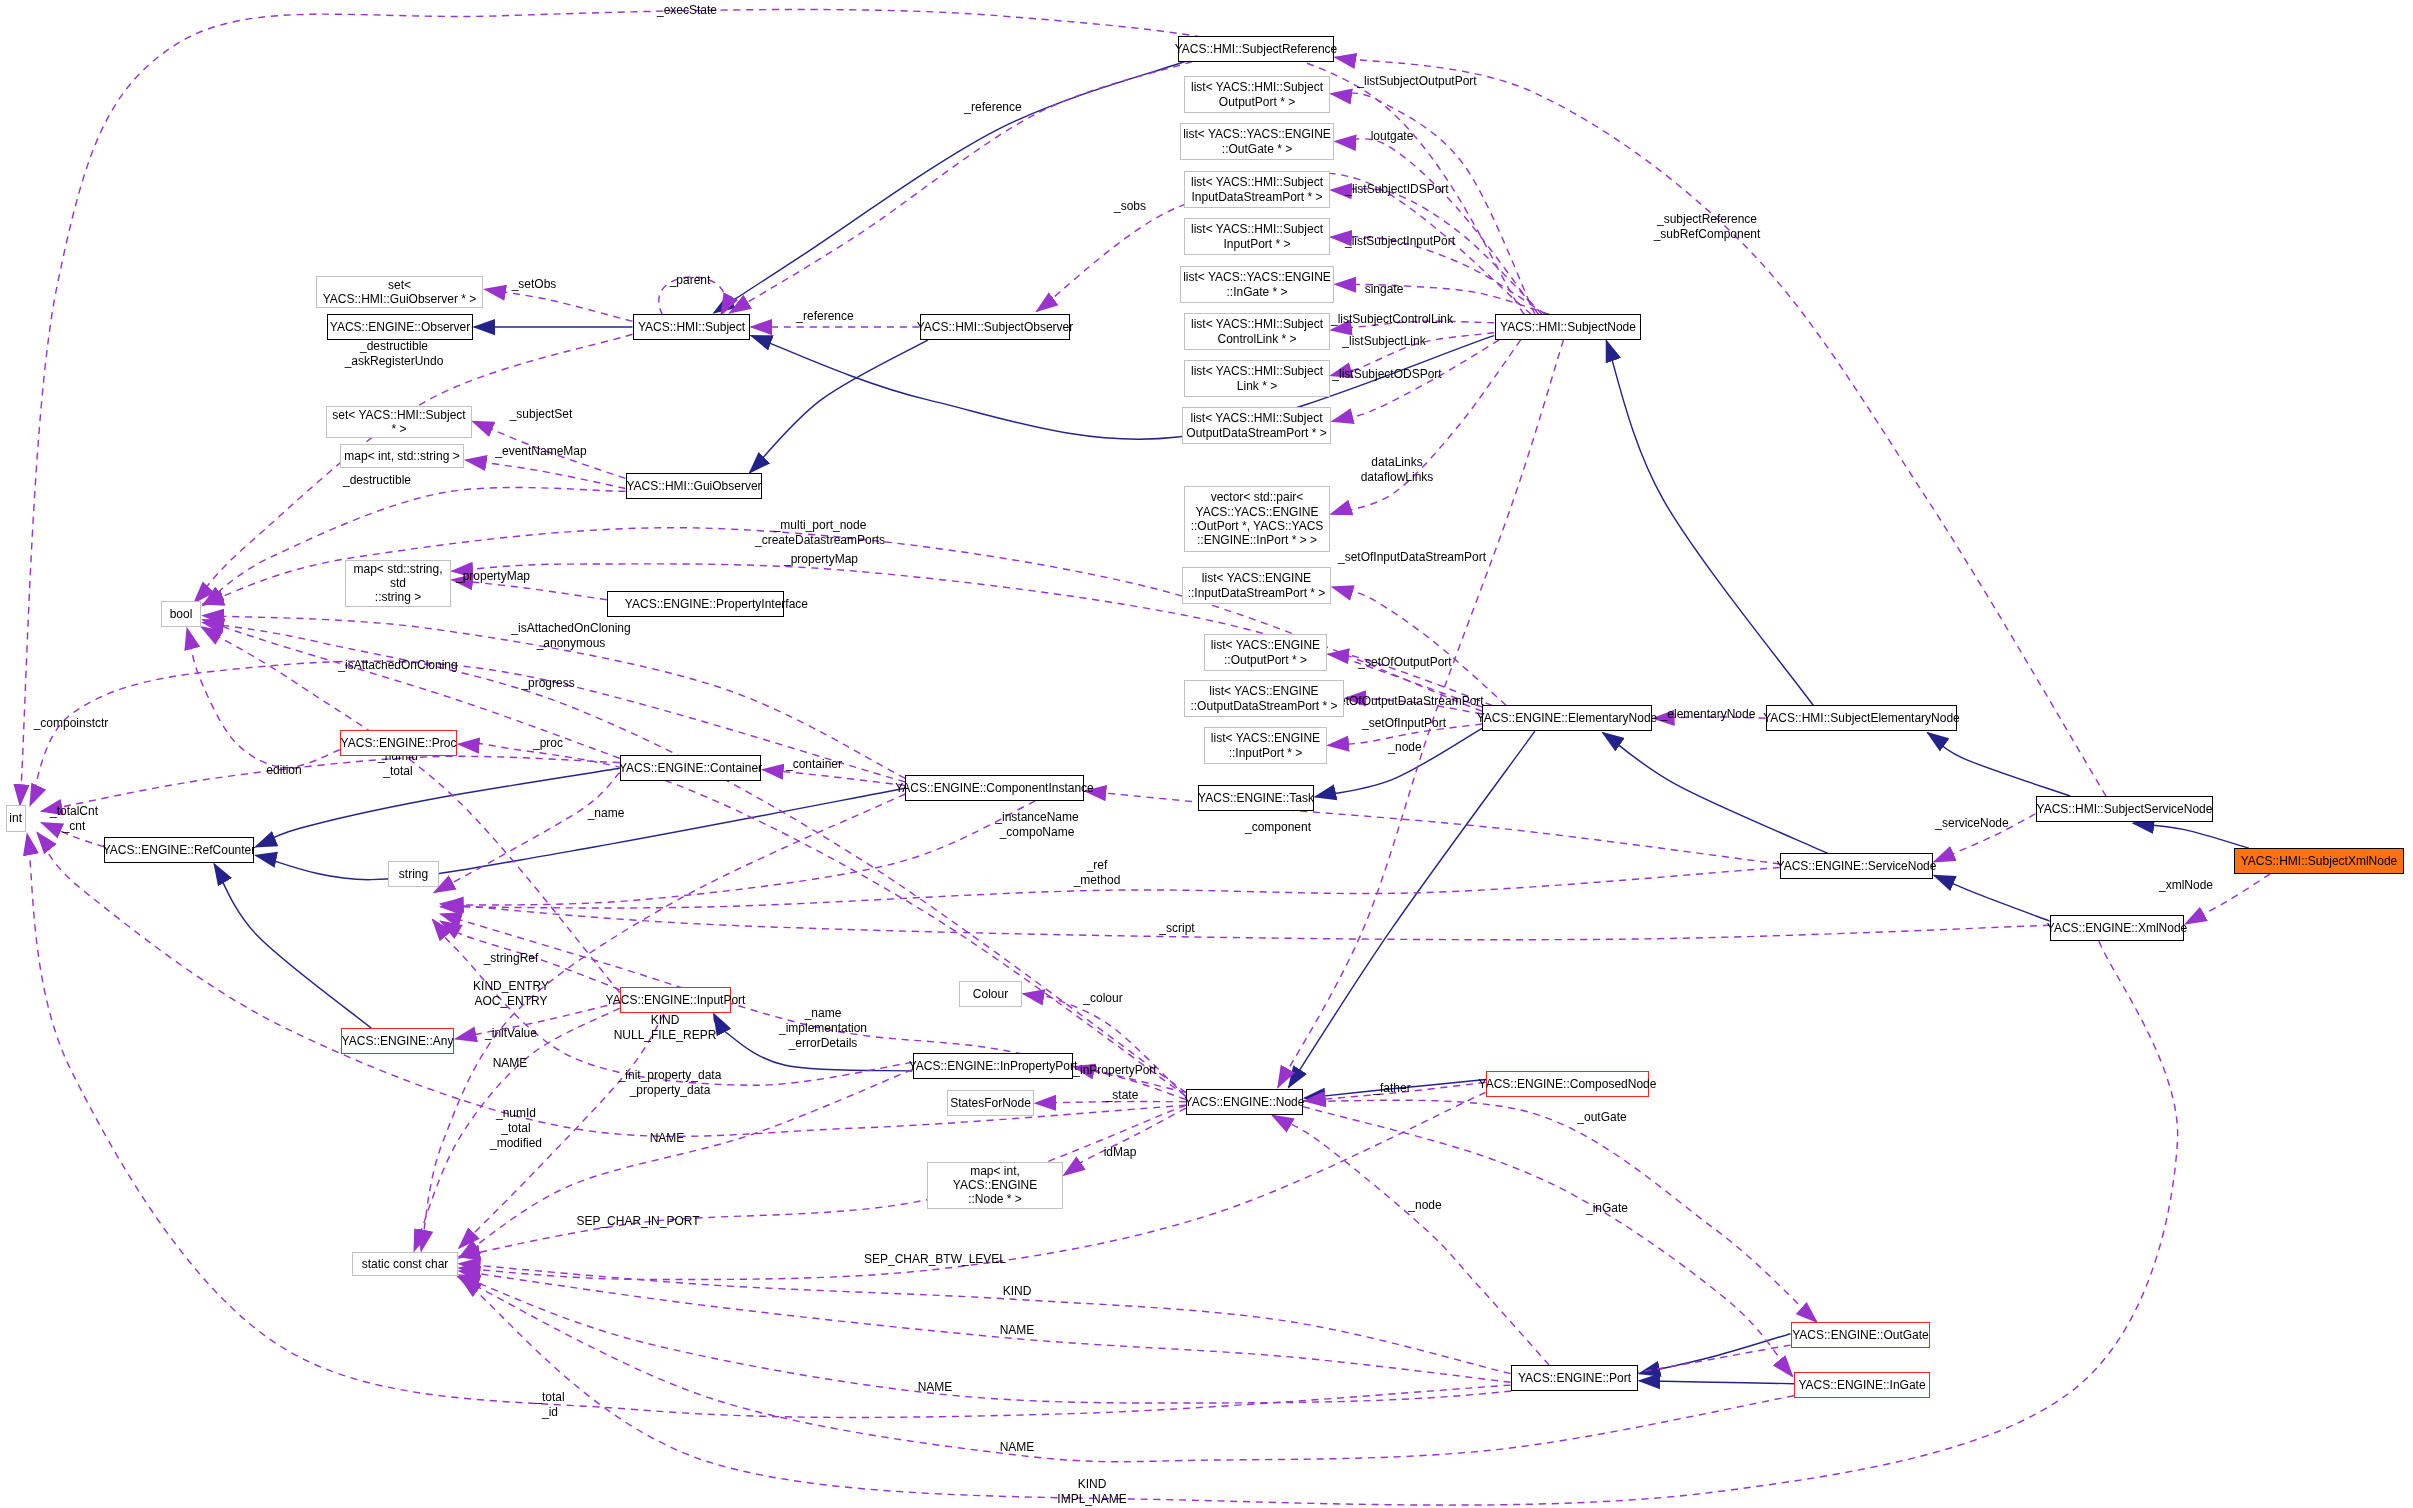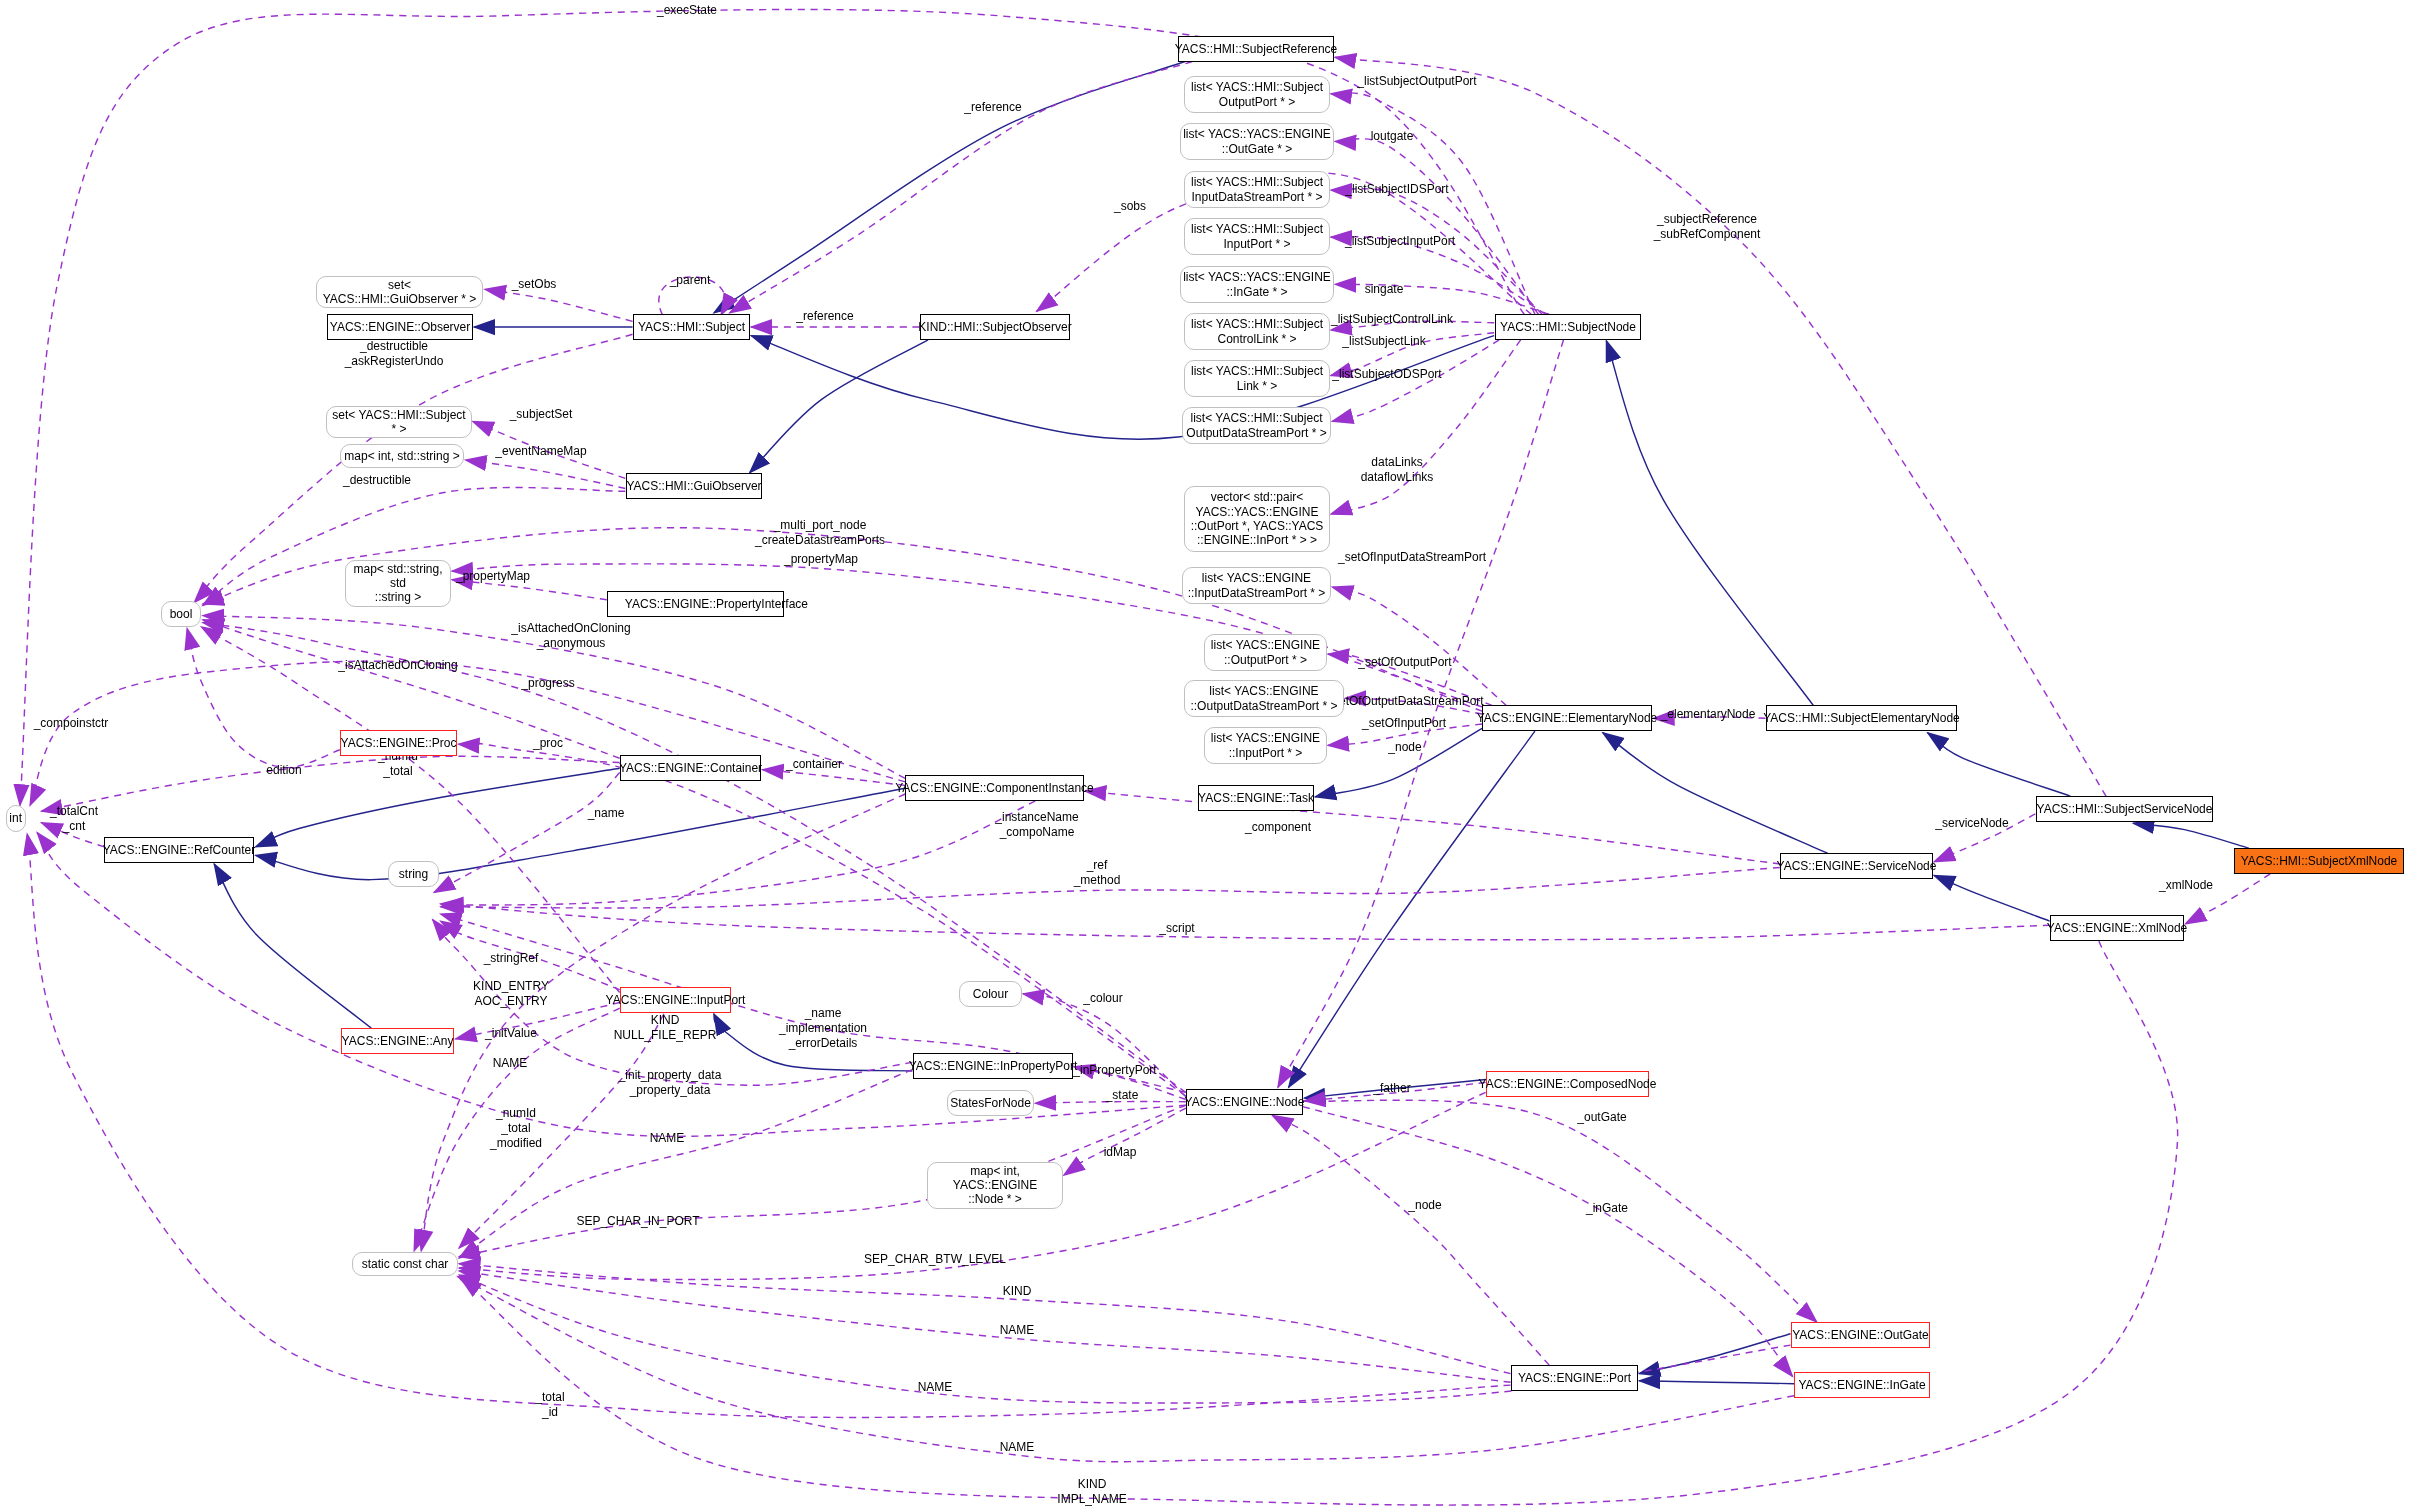--- a/index.html
+++ b/index.html
@@ -2,21 +2,21 @@
 <html style="font-size:11.4px"><head>
 <meta charset="utf-8">
 <style>
   html,body{margin:0;padding:0;background:#ffffff;}
   body{width:2413px;height:1508px;font-family:"Liberation Sans",sans-serif;}
   #canvas{position:relative;width:2413px;height:1508px;overflow:hidden;background:#fff;}
   #edges-svg{position:absolute;left:0;top:0;}
   .node{position:absolute;display:flex;align-items:center;justify-content:center;
         text-align:center;background:#fff;border:1.4px solid #000;box-sizing:border-box;
         font-size:12px;line-height:1.2;white-space:pre-line;padding:0.7px 2.1px;color:#000;cursor:pointer;}
-  .node.template{border-width:1.4px;border-radius:10px;}
+  .node.template{border-width:1.4px;}
   .edge-label{position:absolute;transform:translate(-50%,-50%);font-size:12px;line-height:1.25;
         text-align:center;white-space:pre;color:#000;pointer-events:none;}
 </style>
 </head>
 <body>
 
 <div id="canvas">
     <svg id="edges-svg" width="2413" height="1508" xmlns="http://www.w3.org/2000/svg" viewBox="0 0 3380 2112">
       <defs>
   <marker id="m-inherit" orient="auto" markerWidth="16" markerHeight="12" refX="13" refY="5" viewBox="0 0 14 10">
@@ -225,21 +225,21 @@
     <div class="node template" style="left: 1184px; top: 486px; width: 146px; min-height: 66px; border-color: rgb(192, 192, 192);">vector&lt; std::pair&lt;
 YACS::YACS::ENGINE
 ::OutPort *, YACS::YACS
 ::ENGINE::InPort * &gt; &gt;</div>
     <div class="node template" style="left: 1182px; top: 567px; width: 149px; min-height: 37px; border-color: rgb(192, 192, 192);">list&lt; YACS::ENGINE
 ::InputDataStreamPort * &gt;</div>
     <div class="node plain" style="left: 1495px; top: 314px; width: 146px; min-height: 26px; border-color: rgb(0, 0, 0);">YACS::HMI::SubjectNode</div>
     <div class="node template" style="left: 316px; top: 276px; width: 167px; min-height: 24px; border-color: rgb(192, 192, 192);">set&lt; YACS::HMI::GuiObserver * &gt;</div>
     <div class="node plain" style="left: 327px; top: 314px; width: 146px; min-height: 26px; border-color: rgb(0, 0, 0);">YACS::ENGINE::Observer</div>
     <div class="node plain" style="left: 633px; top: 314px; width: 117px; min-height: 26px; border-color: rgb(0, 0, 0);">YACS::HMI::Subject</div>
-    <div class="node plain" style="left: 920px; top: 314px; width: 150px; min-height: 26px; border-color: rgb(0, 0, 0);">KIND::HMI::SubjectObserver</div>
+    <div class="node plain" style="left: 920px; top: 314px; width: 150px; min-height: 26px; border-color: rgb(0, 0, 0);">YACS::HMI::SubjectObserver</div>
     <div class="node template" style="left: 326px; top: 406px; width: 146px; min-height: 24px; border-color: rgb(192, 192, 192);">set&lt; YACS::HMI::Subject * &gt;</div>
     <div class="node template" style="left: 340px; top: 444px; width: 124px; min-height: 24px; border-color: rgb(192, 192, 192);">map&lt; int, std::string &gt;</div>
     <div class="node plain" style="left: 626px; top: 473px; width: 136px; min-height: 26px; border-color: rgb(0, 0, 0);">YACS::HMI::GuiObserver</div>
     <div class="node template" style="left: 345px; top: 560px; width: 106px; min-height: 39px; border-color: rgb(192, 192, 192);">map&lt; std::string, std
 ::string &gt;</div>
     <div class="node plain" style="left: 607px; top: 591px; width: 177px; min-height: 26px; border-color: rgb(0, 0, 0); padding-left: 44px;">YACS::ENGINE::PropertyInterface</div>
     <div class="node template" style="left: 161px; top: 601px; width: 40px; min-height: 26px; border-color: rgb(192, 192, 192);">bool</div>
     <div class="node red" style="left: 340px; top: 730px; width: 117px; min-height: 26px; border-color: rgb(255, 32, 32);">YACS::ENGINE::Proc</div>
     <div class="node plain" style="left: 620px; top: 755px; width: 141px; min-height: 26px; border-color: rgb(0, 0, 0);">YACS::ENGINE::Container</div>
     <div class="node plain" style="left: 905px; top: 775px; width: 179px; min-height: 26px; border-color: rgb(0, 0, 0);">YACS::ENGINE::ComponentInstance</div>

